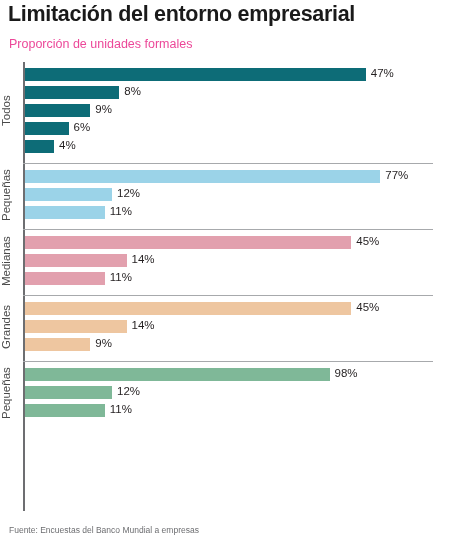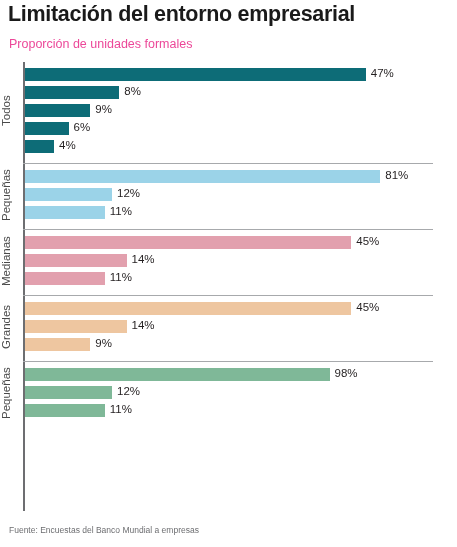--- a/index.html
+++ b/index.html
@@ -146,21 +146,21 @@
               <div class="bar-label" style="left: 34px;">4%</div>
             </div>
           </div>
         </div>
         <div class="sep" style="top: 101px;"></div>
         <div class="group" style="top: 102px; height: 65px;">
           <div class="group-label" style="top: 4px; height: 54px;">Pequeñas</div>
           <div class="bars" style="top: 4px;">
             <div class="bar-row">
               <div class="bar" style="width: 355.25px; background: rgb(155, 211, 232);"></div>
-              <div class="bar-label" style="left: 360.25px;">81%</div>
+              <div class="bar-label" style="left: 360.25px;">77%</div>
             </div>
             <div class="bar-row">
               <div class="bar" style="width: 87px; background: rgb(155, 211, 232);"></div>
               <div class="bar-label" style="left: 92px;">12%</div>
             </div>
             <div class="bar-row">
               <div class="bar" style="width: 79.75px; background: rgb(155, 211, 232);"></div>
               <div class="bar-label" style="left: 84.75px;">11%</div>
             </div>
           </div>

